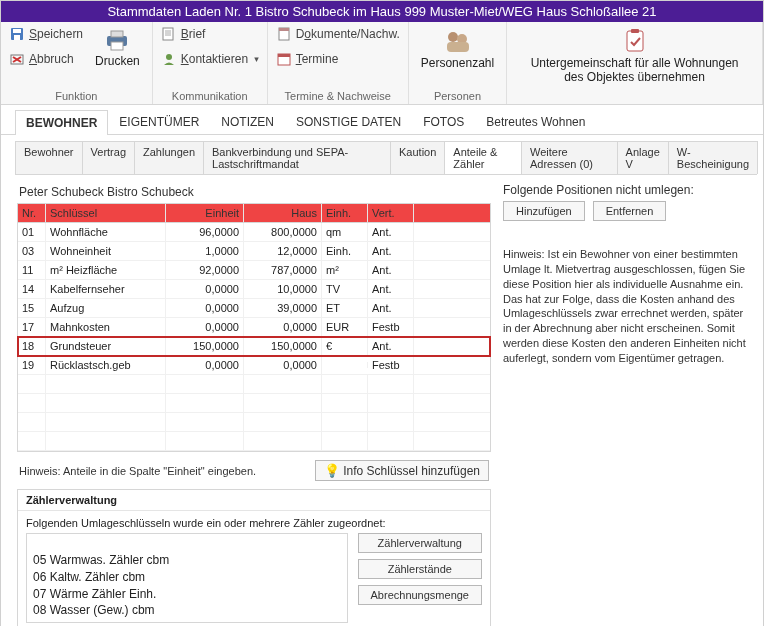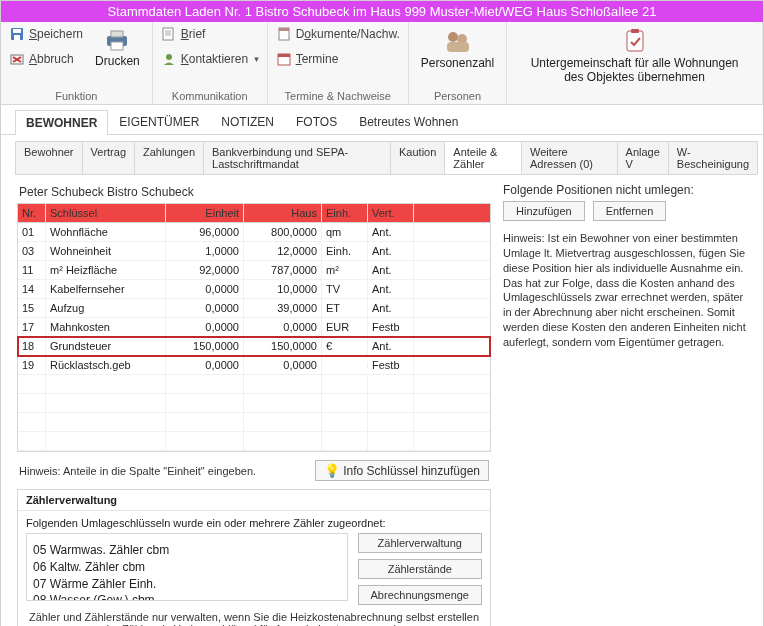--- a/index.html
+++ b/index.html
@@ -1,18 +1,18 @@
 <!DOCTYPE html>
 <html><head>
 <meta charset="utf-8">
 <style>
   * { box-sizing: border-box; font-family: "Segoe UI", Tahoma, sans-serif; font-size: 12px; }
   body { margin: 0; padding: 0; background: #fff; color: #222; }
   .window { width: 764px; border: 1px solid #d0d0d0; }
-  .titlebar { background: #d946ef; color: #fff; padding: 3px 0; text-align: center; font-size: 13px; }
+  .titlebar { background: #4c1d95; color: #fff; padding: 3px 0; text-align: center; font-size: 13px; }
   .ribbon { display: flex; background: #f7f7f7; border-bottom: 1px solid #d6d6d6; }
   .ribbon-group { border-right: 1px solid #e0e0e0; padding: 4px 8px 2px 8px; display: flex; flex-direction: column; }
   .ribbon-group-body { display: flex; align-items: flex-start; gap: 8px; min-height: 62px; }
   .ribbon-group-label { text-align: center; color: #666; font-size: 11px; padding-top: 2px; }
   .rb-col { display: flex; flex-direction: column; gap: 9px; }
   .rb-btn { display: flex; align-items: center; gap: 4px; color: #444; cursor: pointer; white-space: nowrap; }
   .rb-btn .u { text-decoration: underline; }
   .rb-big { display:flex; flex-direction:column; align-items:center; gap:2px; cursor:pointer; padding:2px 4px; }
   .rb-vulcavo { width:230px; text-align:center; cursor:pointer; }
   .icon { display:inline-block; }
@@ -36,25 +36,25 @@
   .grid-row { border-bottom:1px solid #f0f0f0; }
   .grid-row.hl { outline:2px solid #c22828; outline-offset:-1px; background:#fff; }
   .grid-row.empty > div { height:18px; }
   .hint-row { display:flex; justify-content:space-between; align-items:center; padding:8px 2px; }
   .hint-row .hint { font-size:11px; color:#333; }
   .btn { border:1px solid #b8b8b8; background:#f7f7f7; padding:3px 12px; cursor:pointer; font-size:11px; color:#333; }
   .btn.small { padding:2px 8px; }
   .panel { border:1px solid #d6d6d6; padding:0; }
   .panel-title { padding:4px 8px; font-weight:600; font-size:11px; border-bottom:1px solid #e5e5e5; }
   .panel-body { padding:6px 8px; }
-  .zlist { border:1px solid #d6d6d6; padding:8px 6px; font-size:11px; line-height:1.4; height:68px; overflow:hidden; }
+  .zlist { border:1px solid #d6d6d6; padding:18px 6px; font-size:11px; line-height:1.4; height:90px; overflow:hidden; }
   .panel-row { display:flex; gap:10px; }
   .panel-btns { display:flex; flex-direction:column; gap:6px; }
   .panel-note { font-size:11px; color:#333; padding:6px 2px 2px 2px; text-align:center; }
-  .right-btns { display:flex; gap:8px; margin:4px 0 10px 0; }
+  .right-btns { display:flex; gap:8px; margin:4px 0 26px 0; }
   .right-note { font-size:11px; line-height:1.35; color:#333; }
   .caret { font-size:9px; padding-left:2px; color:#555; }
   .bulb { color:#e0b000; font-size:13px; }
   svg { display:block; }
 </style>
 </head>
 <body>
 
 <div class="window">
 
@@ -185,20 +185,21 @@
         </div>
       </div>
     </div>
 
   </div>
 
   <div class="main-tabs" id="main-tabs">
       <div class="main-tab active">BEWOHNER</div>
       <div class="main-tab">EIGENTÜMER</div>
       <div class="main-tab">NOTIZEN</div>
+      <div class="main-tab">SONSTIGE DATEN</div>
       <div class="main-tab">FOTOS</div>
       <div class="main-tab">Betreutes Wohnen</div>
     </div>
 
   <div class="sub-tabs" id="sub-tabs">
       <div class="sub-tab">Bewohner</div>
       <div class="sub-tab">Vertrag</div>
       <div class="sub-tab">Zahlungen</div>
       <div class="sub-tab">Bankverbindung und SEPA-Lastschriftmandat</div>
       <div class="sub-tab">Kaution</div>

